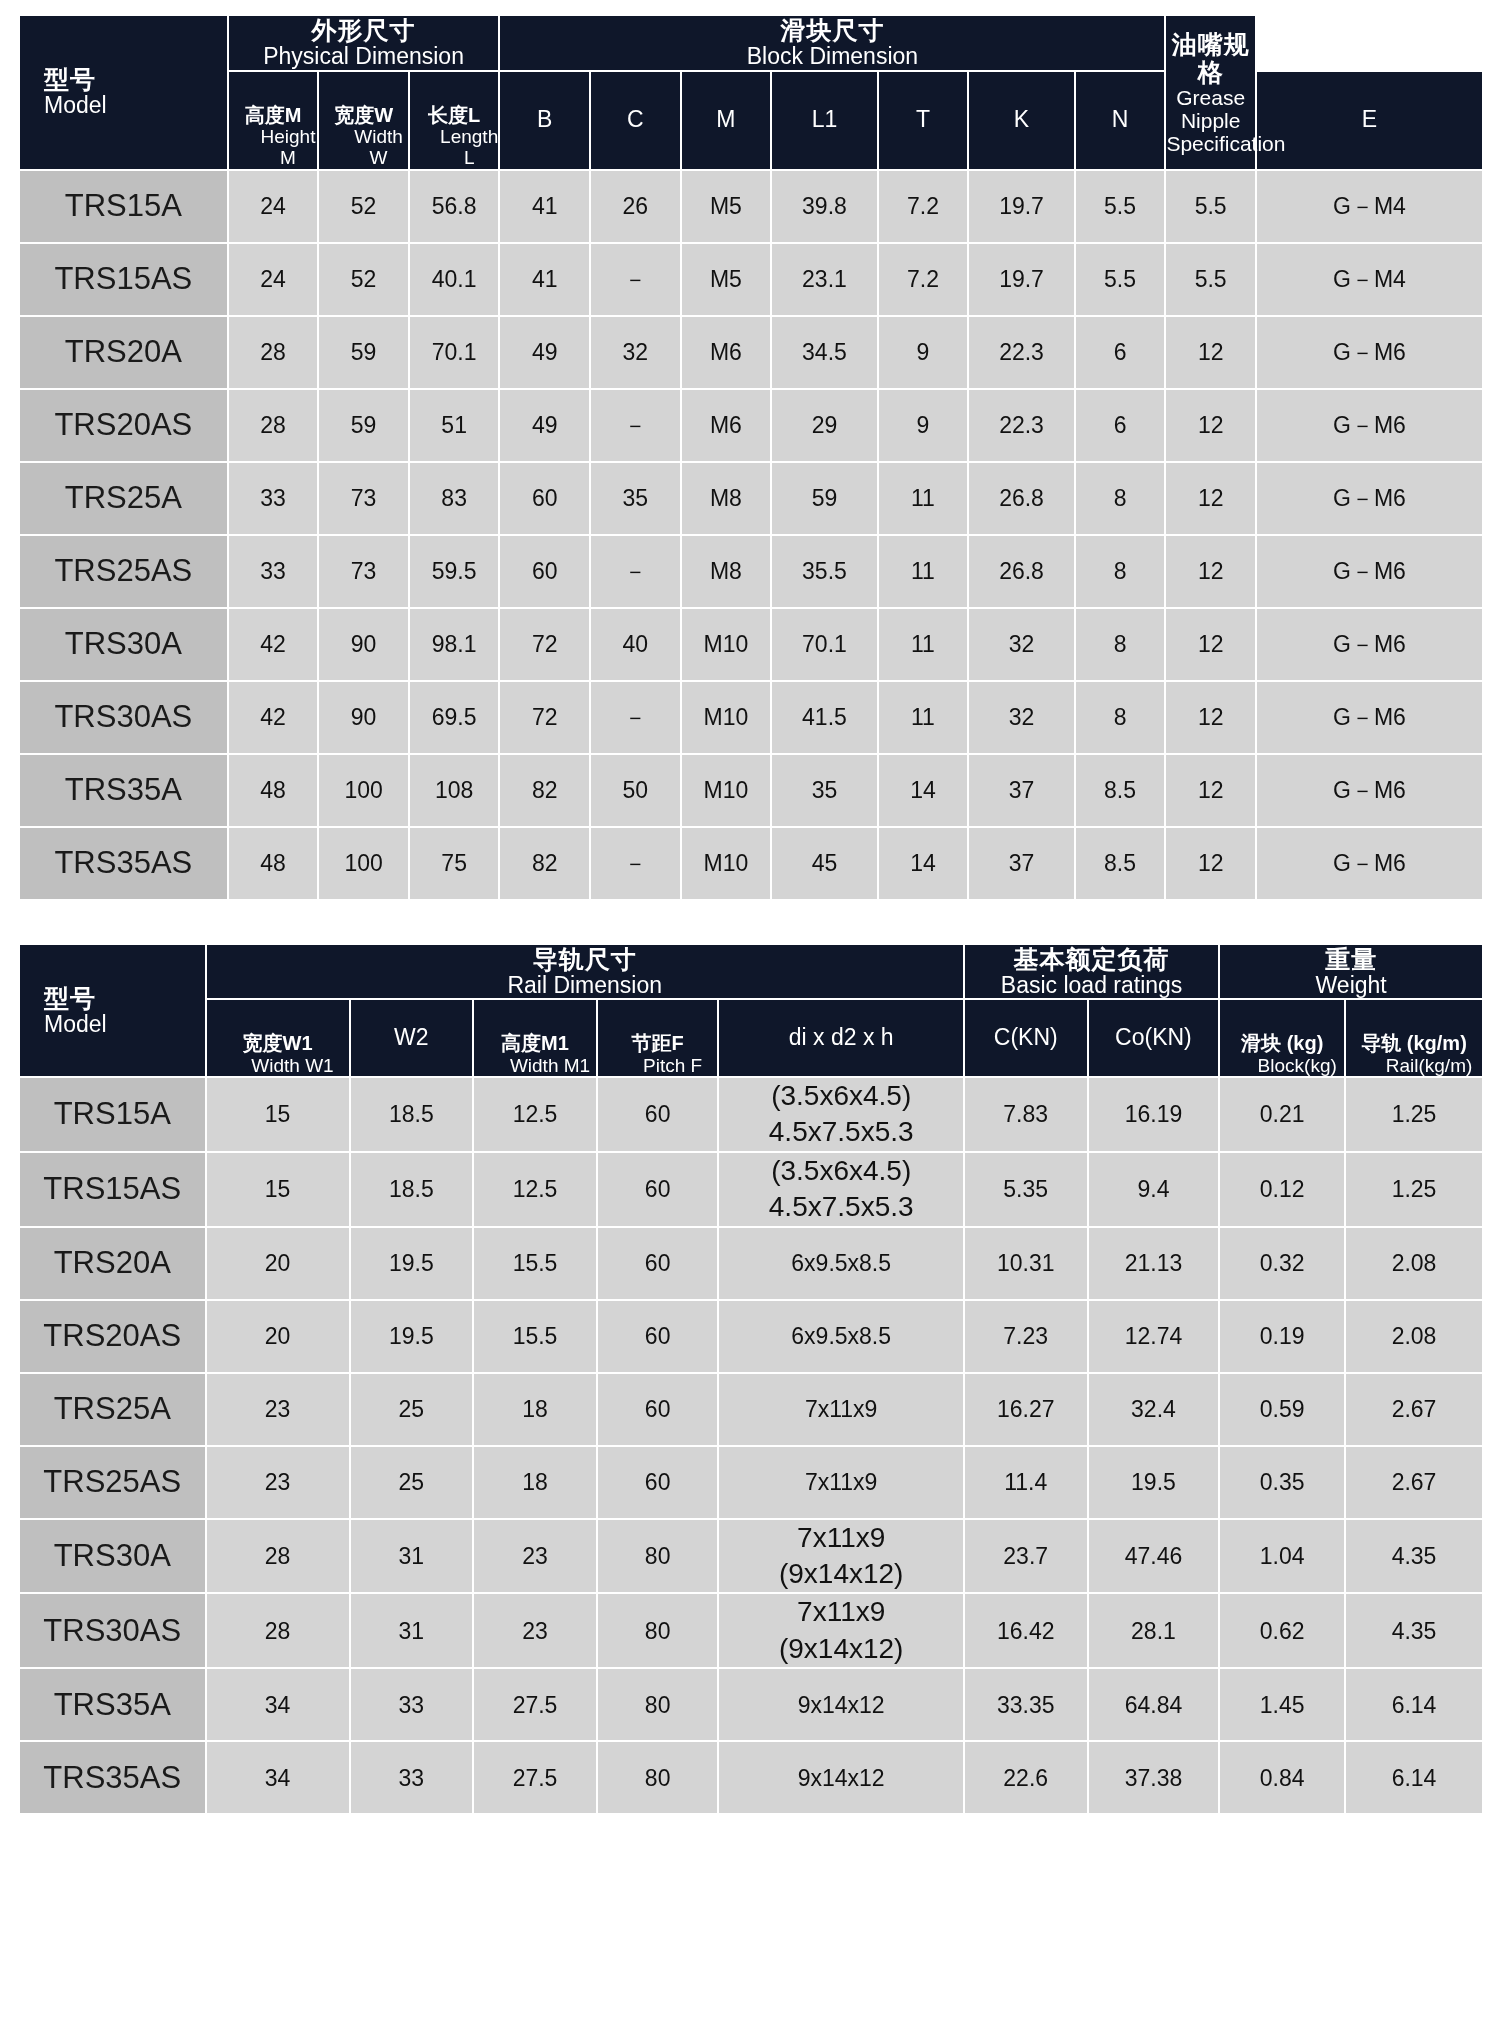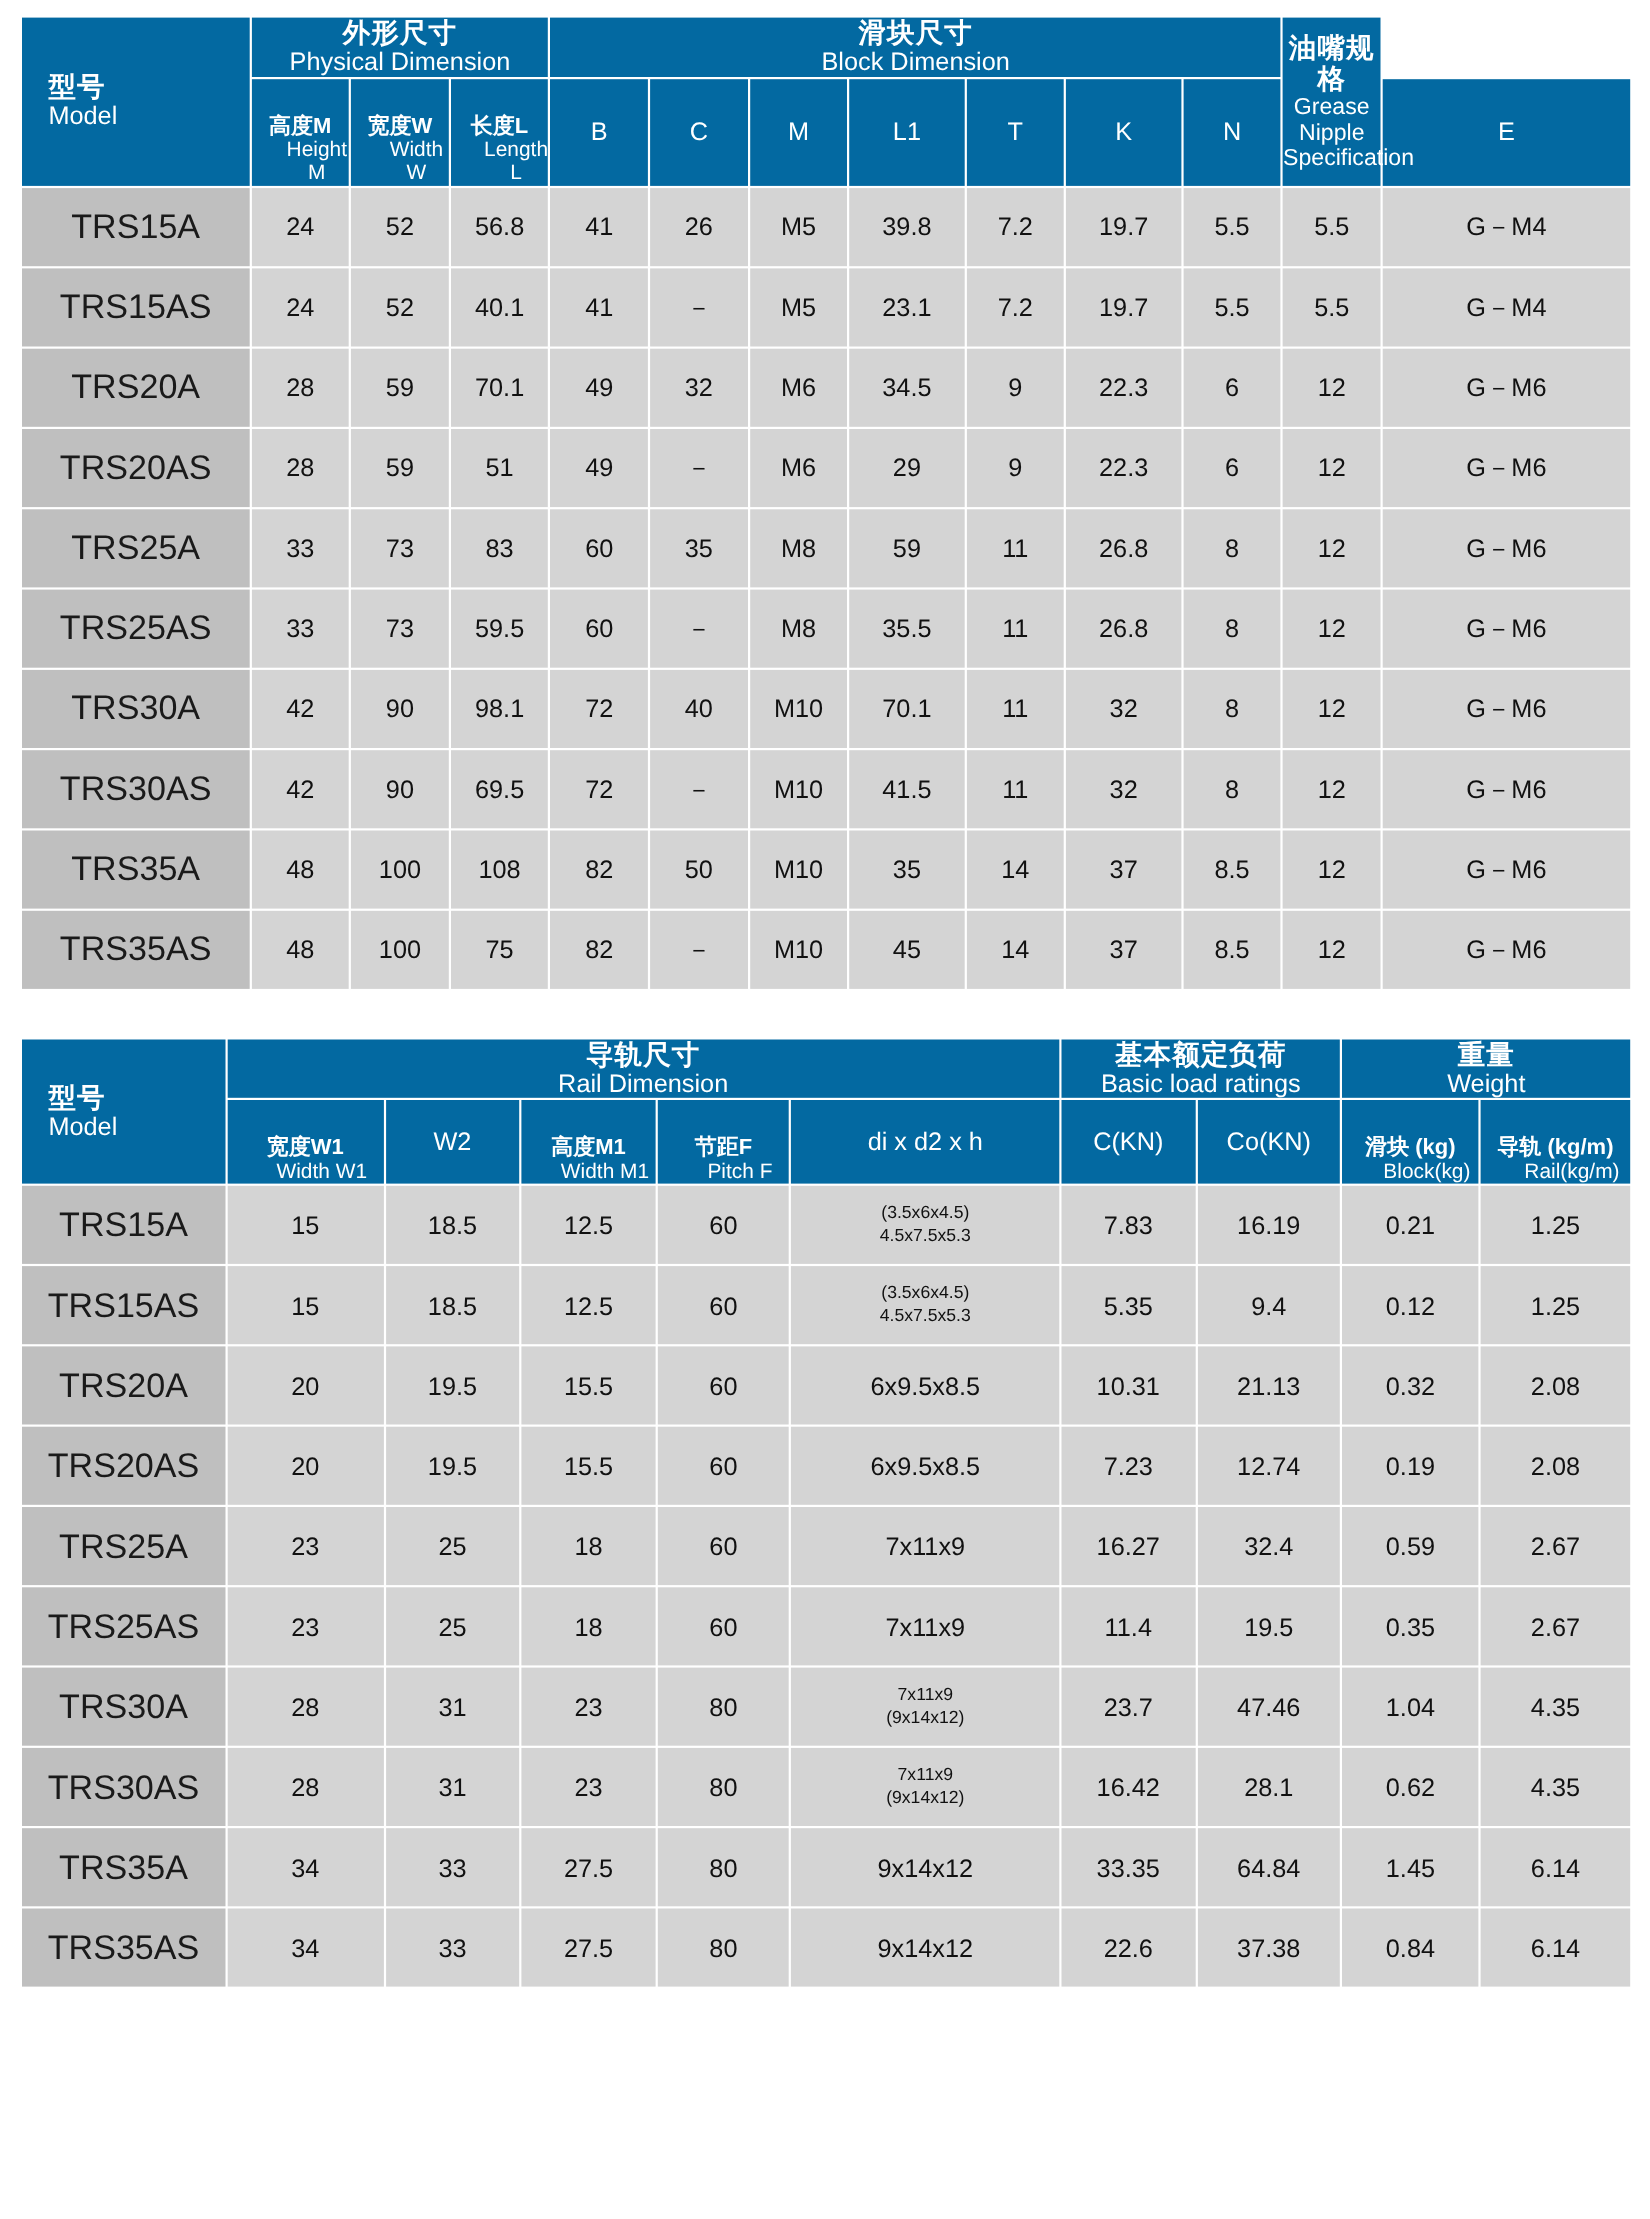--- a/index.html
+++ b/index.html
@@ -32,21 +32,21 @@
     background: #ffffff;
   }
   table.spec th, table.spec td {
     padding: 0;
     margin: 0;
     text-align: center;
     vertical-align: middle;
     border: 0;
   }
   table.spec th {
-    background: #0369a1;
+    background: #0f172a;
     color: #ffffff;
     font-weight: normal;
     line-height: 1.12;
   }
   .hdr-group {
     font-size: 23px;
   }
   .hdr-group .cn {
     font-size: 25px;
     font-weight: bold;
@@ -99,21 +99,21 @@
   }
   td.data-cell {
     background: #d4d4d4;
     font-size: 23px;
     color: #111111;
     height: 71px;
     line-height: 1.22;
   }
   td.data-cell .two-line {
     display: block;
-    font-size: 16px;
+    font-size: 28px;
     line-height: 1.3;
   }
   .t1-gap {
     height: 42px;
   }
   .footnote {
     margin-top: 14px;
     font-size: 22px;
     color: #1a1a1a;
     letter-spacing: 0.5px;

